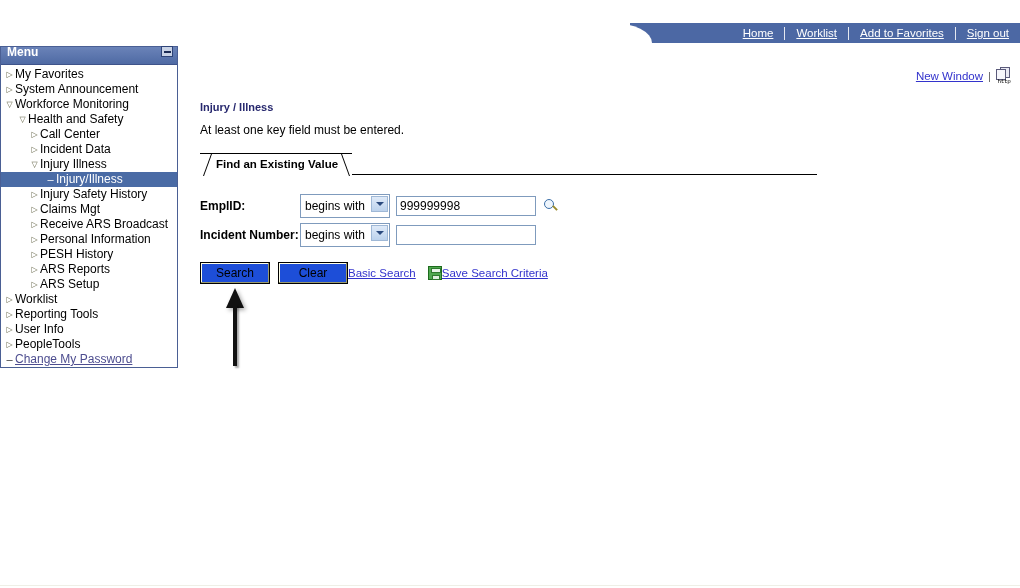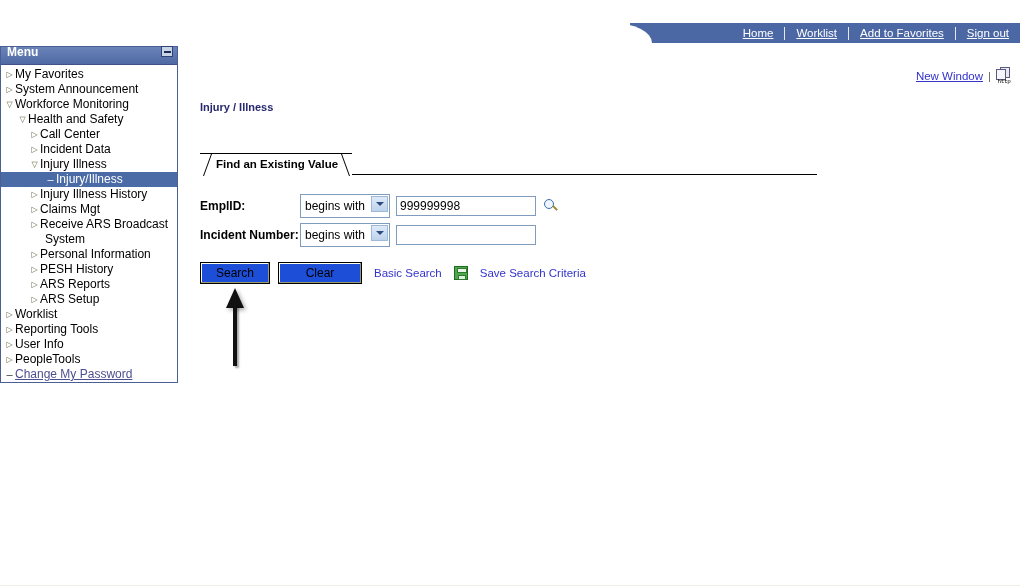--- a/index.html
+++ b/index.html
@@ -204,24 +204,24 @@
   }
 
   .btnrow { position:absolute; left:200px; top:262px; display:flex; align-items:center; }
   .pbtn {
     background:#1d4ed8; border:1px solid #000;
     box-shadow: inset -1px -1px 0 #9a9a6e, inset 1px 1px 0 #ffffe8;
     font-size:12px; font-family:"Liberation Sans", sans-serif; color:#000;
     height:22px; cursor:pointer; padding:0 10px;
   }
   .pbtn.search { width:70px; }
-  .pbtn.clear { width:84px; margin-left:8px; }
+  .pbtn.clear { width:70px; margin-left:8px; }
   .clink {
-    margin-left:12px; font-size:11.5px; color:#3333cc;
-    cursor:pointer;
+    font-size:11.5px; color:#3333cc;
+    text-decoration:underline; cursor:pointer;
   }
   .save-icon {
     margin-left:12px; width:14px; height:14px; position:relative;
     background:#4fa84f; border:1px solid #1d6b1d; cursor:pointer;
   }
   .save-icon .sh {
     position:absolute; left:2px; top:1px; width:10px; height:5px;
     background:#e8f4e8; border:1px solid #2d7a2d;
   }
   .save-icon .sb {
@@ -300,31 +300,30 @@
       <div class="tnode lvl2">
         <span class="arrow">▽</span>
         <span class="tw">Injury Illness</span>
       </div>
       <div class="tnode lvl3 selected">
         <span class="dash">–</span>
         <span class="tw">Injury/Illness</span>
       </div>
       <div class="tnode lvl2">
         <span class="arrow">▷</span>
-        <span class="tw">Injury Illness History</span>
+        <span class="tw">Injury Safety History</span>
       </div>
       <div class="tnode lvl2">
         <span class="arrow">▷</span>
         <span class="tw">Claims Mgt</span>
       </div>
       <div class="tnode lvl2">
         <span class="arrow">▷</span>
         <span class="tw">Receive ARS Broadcast</span>
       </div>
-      <div class="wrapline">System</div>
       <div class="tnode lvl2">
         <span class="arrow">▷</span>
         <span class="tw">Personal Information</span>
       </div>
       <div class="tnode lvl2">
         <span class="arrow">▷</span>
         <span class="tw">PESH History</span>
       </div>
       <div class="tnode lvl2">
         <span class="arrow">▷</span>
@@ -361,20 +360,21 @@
     <a>New Window</a>
     <span class="pipe">|</span>
     <span class="http-icon">
       <span class="p1"></span>
         <span class="p2"></span>
       <span class="lbl">http</span>
     </span>
   </div>
 
   <div class="page-title">Injury / Illness</div>
+  <div class="page-instr">At least one key field must be entered.</div>
 
   <div class="tabstrip">
     <div class="tab">
       <span>Find an Existing Value</span>
     </div>
     <div class="tab-shape"></div>
     <div class="tab-underline"></div>
   </div>
 
   <div class="form">

